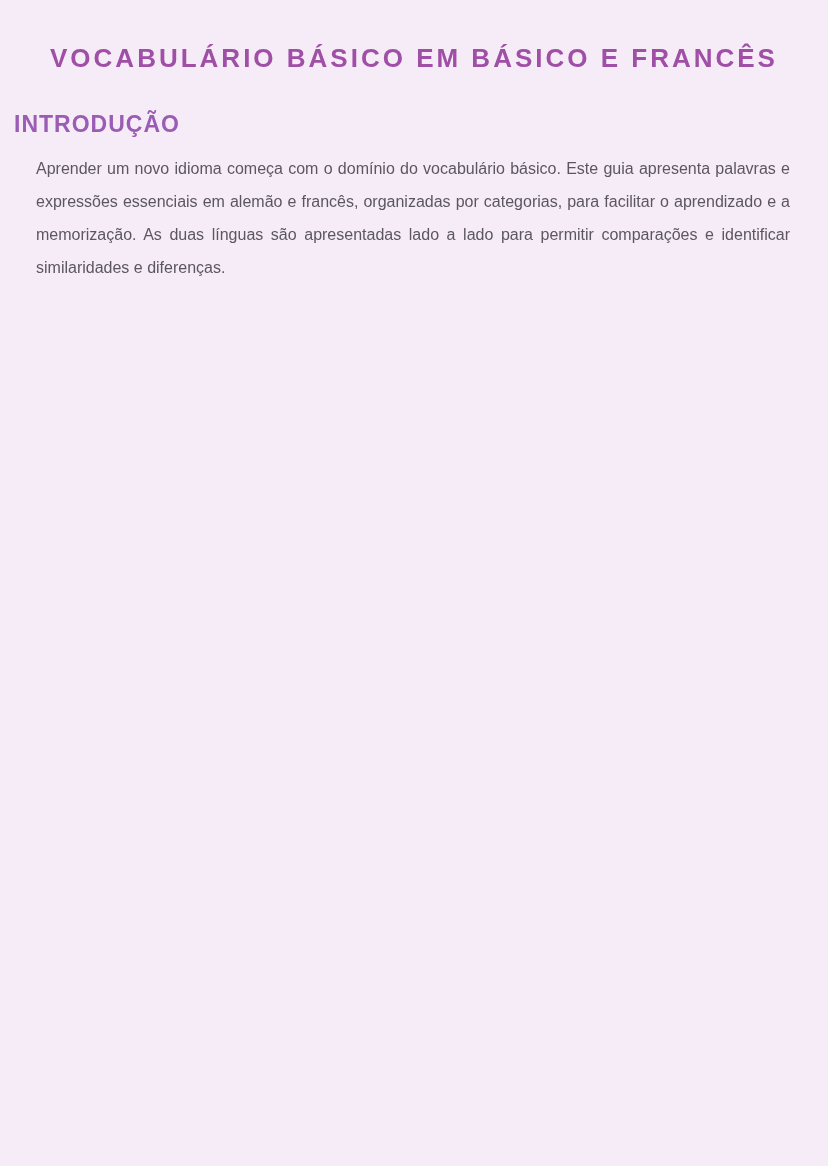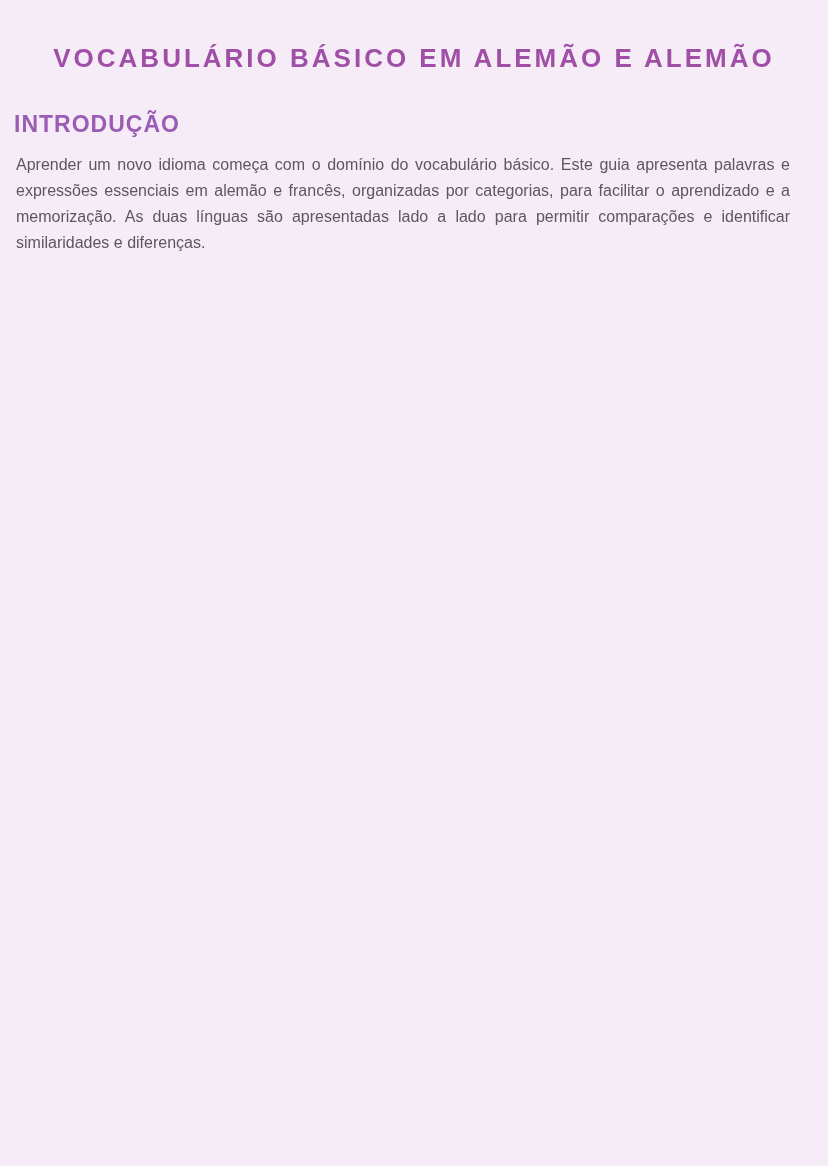--- a/index.html
+++ b/index.html
@@ -35,40 +35,40 @@
   }
   .section-heading {
     margin: 39px 0 0 14px;
     font-size: 23px;
     font-weight: bold;
     letter-spacing: 1px;
     color: var(--heading, #9a5db3);
     line-height: 1.1;
   }
   .intro-paragraph {
-    margin: 15px 38px 0 16px;
+    margin: 15px 38px 0 36px;
     font-size: 16px;
-    line-height: 26px;
+    line-height: 33px;
     text-align: justify;
     color: var(--body, #5b5760);
   }
   .bottom-edge {
     position: absolute;
     left: 0;
     bottom: 0;
     width: 828px;
     height: 5px;
     background: #ffffff;
   }
 </style>
 </head>
 <body style="--bg: #f6ecf8; --title: #a04fa6; --heading: #9a5db3; --body: #5b5760;">
 
 <div class="page">
-  <h1 class="page-title">VOCABULÁRIO BÁSICO EM ALEMÃO E ALEMÃO</h1>
+  <h1 class="page-title">VOCABULÁRIO BÁSICO EM BÁSICO E FRANCÊS</h1>
 
   <section>
     <h2 class="section-heading">INTRODUÇÃO</h2>
 
     <p class="intro-paragraph">Aprender um novo idioma começa com o domínio do vocabulário básico. Este guia apresenta palavras e expressões essenciais em alemão e francês, organizadas por categorias, para facilitar o aprendizado e a memorização. As duas línguas são apresentadas lado a lado para permitir comparações e identificar similaridades e diferenças.</p>
   </section>
 </div>
 
 <div class="bottom-edge"></div>
 

